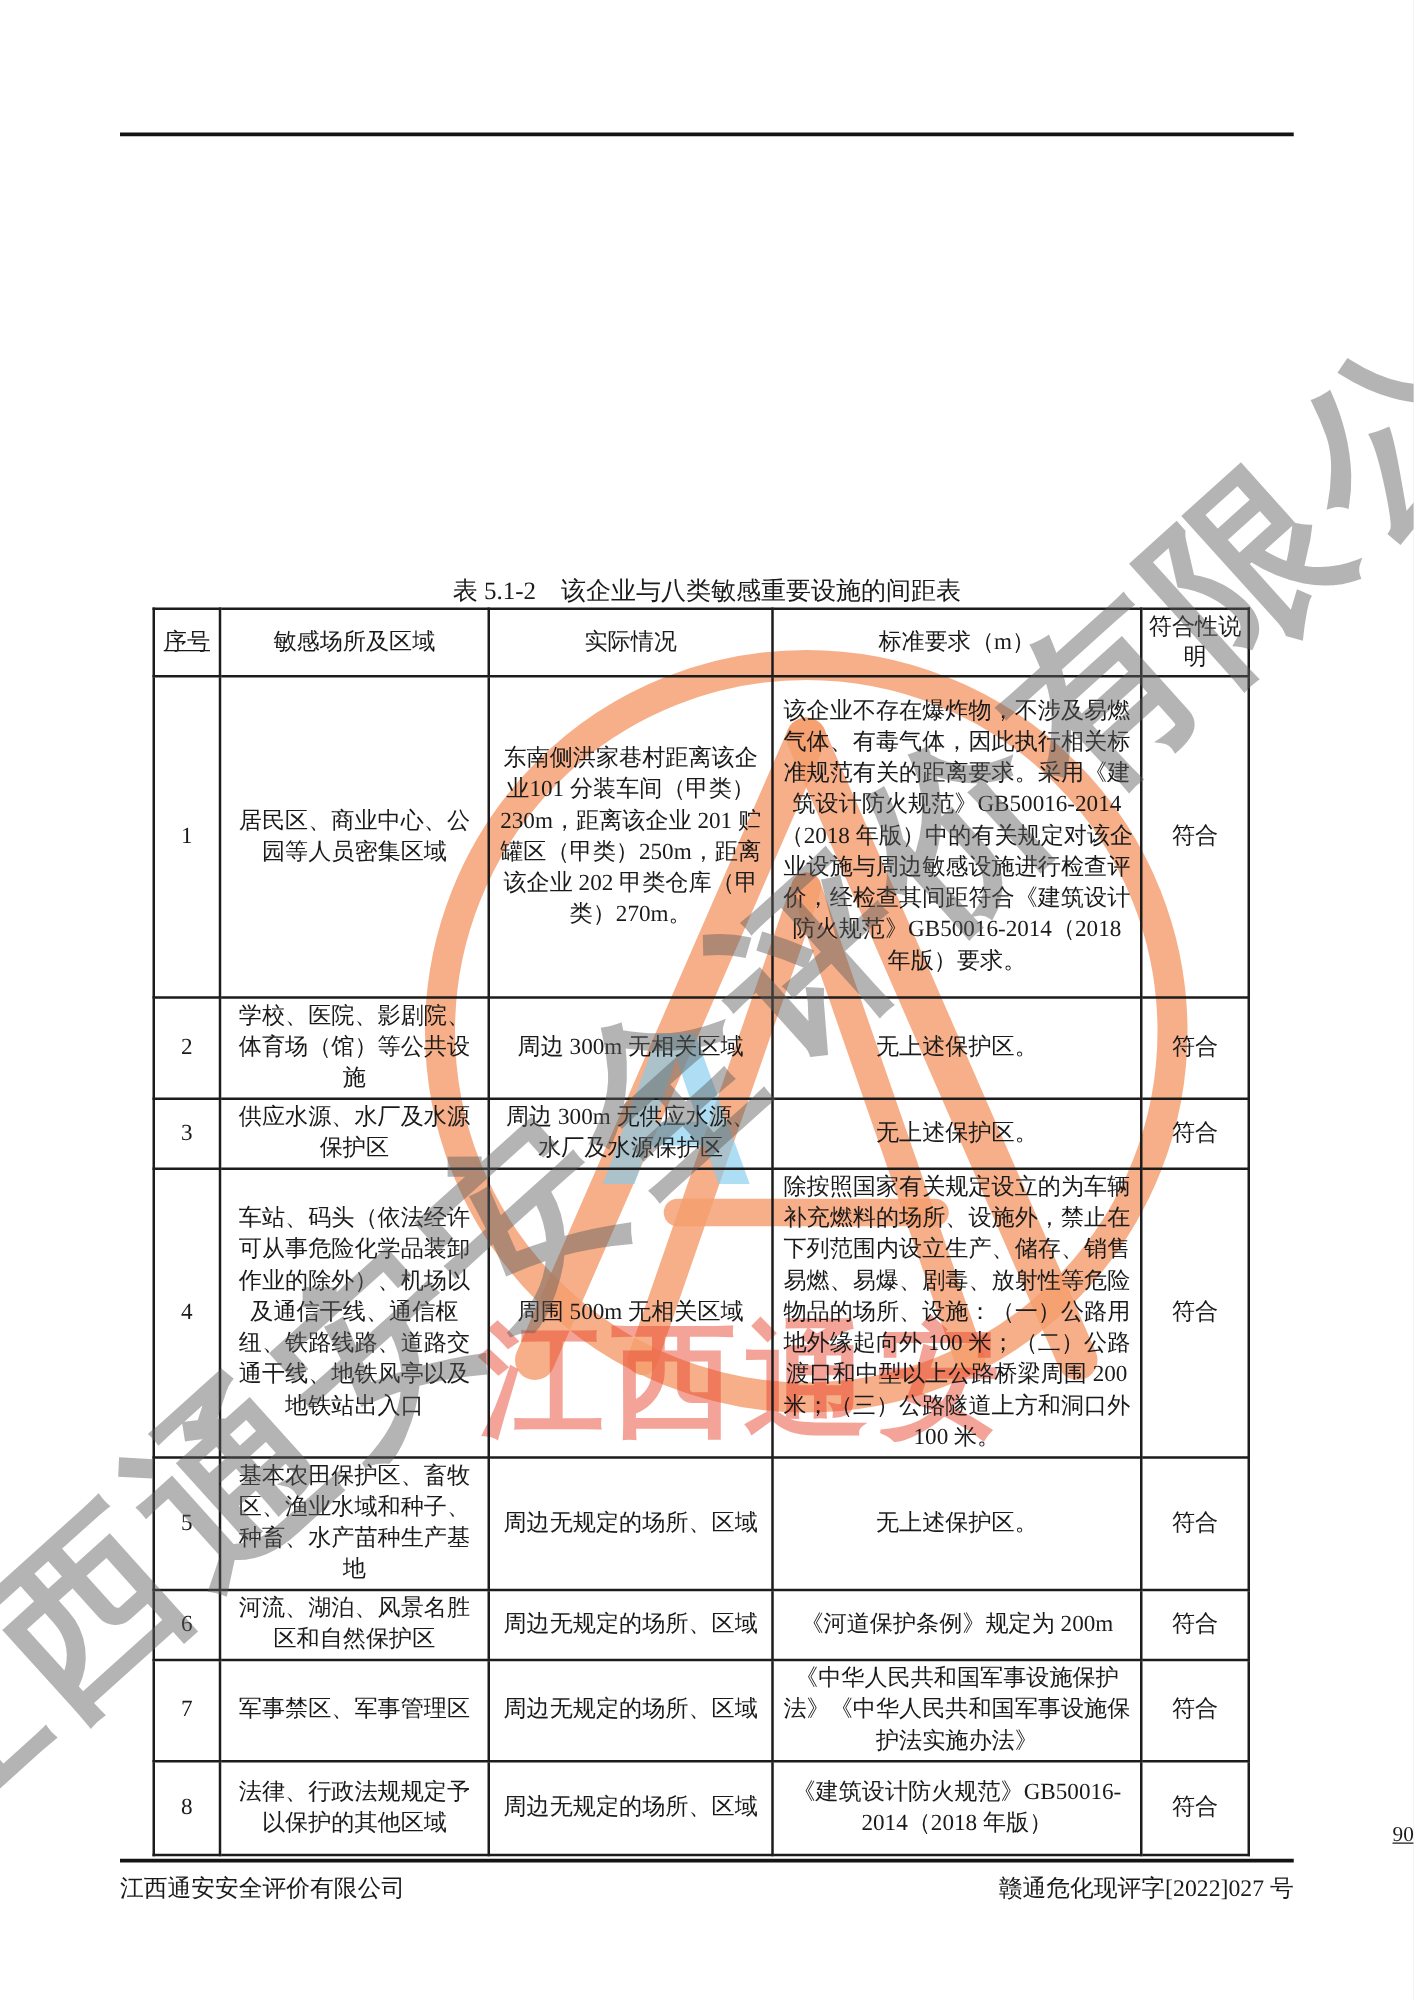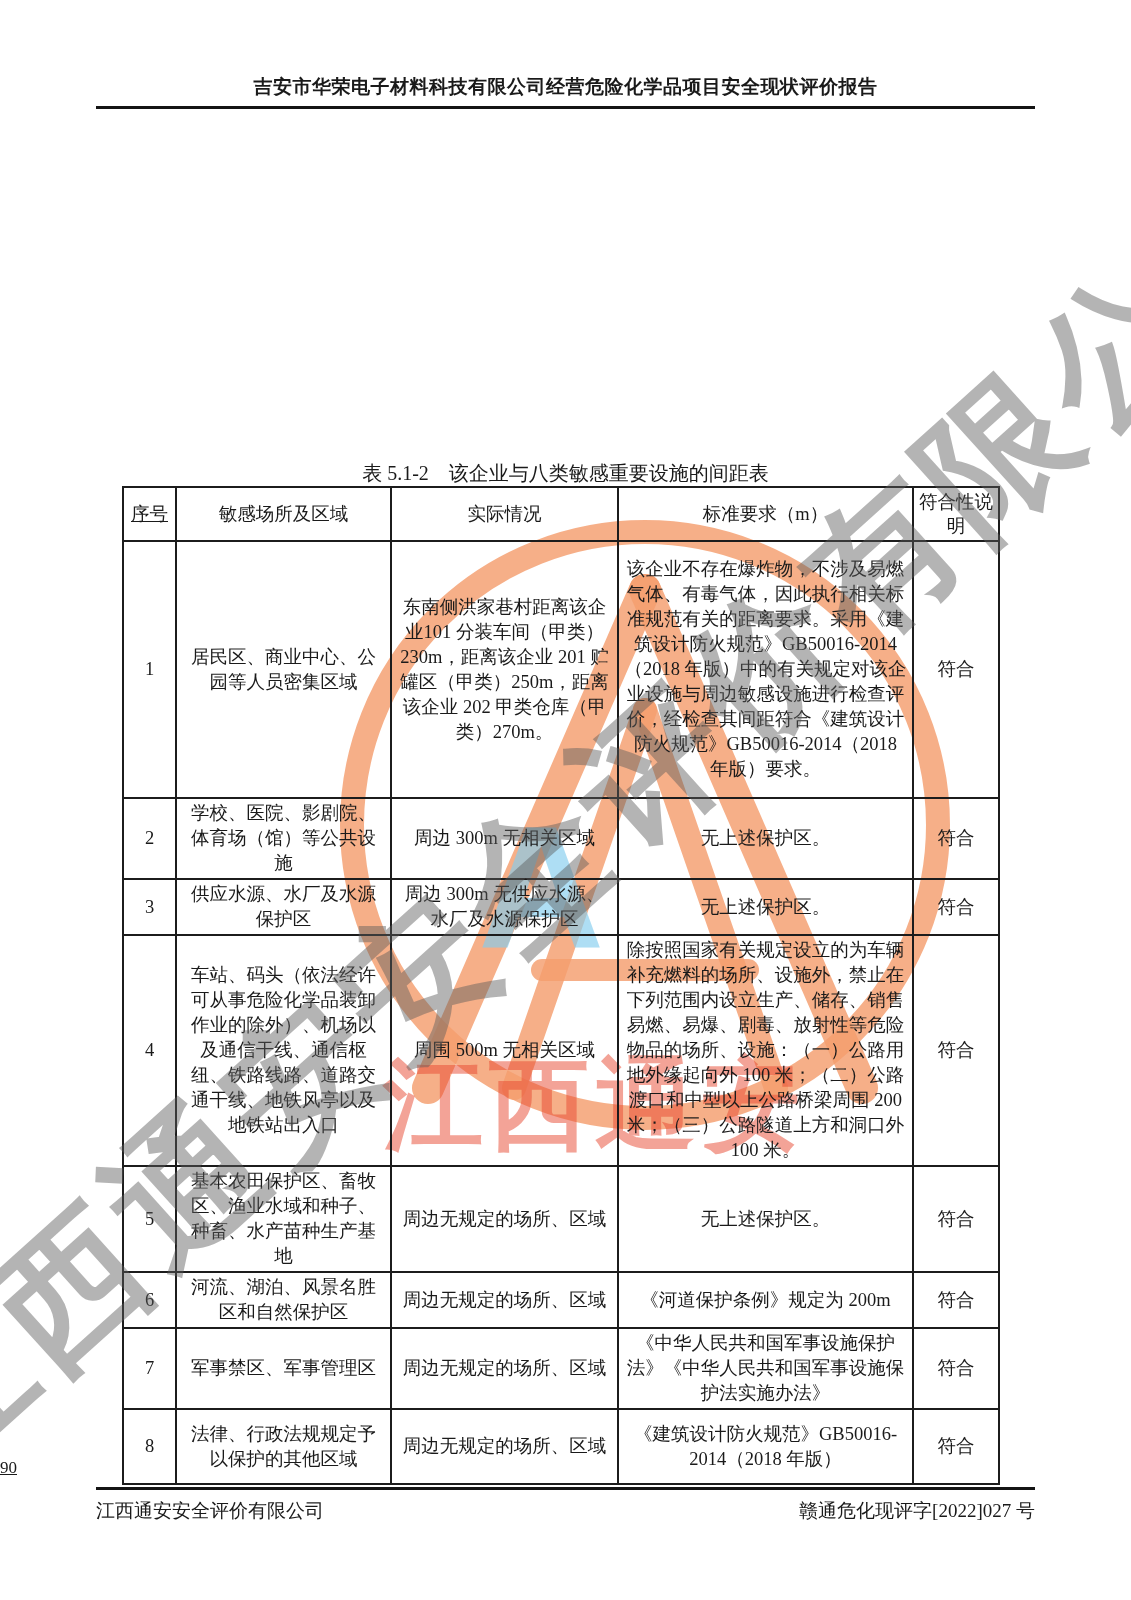--- a/index.html
+++ b/index.html
@@ -22,21 +22,21 @@
   table.main{position:absolute;top:486px;left:122px;width:876px;z-index:2;
     border-collapse:collapse;table-layout:fixed;}
   table.main th,table.main td{
     border:2px solid #1c1c1c;background:transparent;
     font-size:18.5px;font-weight:400;line-height:25px;
     padding:2px 5px;text-align:center;vertical-align:middle;}
   table.main th{line-height:24px;}
   th.th-no{word-break:break-all;padding:2px 13px;text-decoration:underline;}
   td.just{text-align:justify;text-align-last:center;padding:3px 8px;}
   
-  .page-num{position:absolute;top:1458px;left:0;width:100%;text-align:left;font-size:17px;z-index:2;text-decoration:underline;}
+  .page-num{position:absolute;top:1458px;left:0;width:100%;text-align:right;font-size:17px;z-index:2;text-decoration:underline;}
   .footer-rule{position:absolute;top:1487px;left:96px;width:939px;height:3px;background:#141414;z-index:2;}
   .footer-left{position:absolute;top:1498px;left:96px;font-size:19px;z-index:2;}
   .footer-right{position:absolute;top:1498px;right:96px;font-size:19px;z-index:2;margin-left:18px;}
   
   .wm{position:absolute;inset:0;pointer-events:none;}
   .wm-under{z-index:1;}
   .wm-over{z-index:3;}
   .wm-ring{position:absolute;left:340px;top:520px;width:610px;height:610px;
     box-sizing:border-box;border:24px solid rgba(244,158,110,.82);border-radius:50%;}
   .wm-logo{position:absolute;left:352px;top:532px;}
@@ -64,21 +64,20 @@
         <path d="M293 58 L510 556" stroke-width="32"></path>
         <path d="M293 178 L162 556" stroke-width="24"></path>
         <path d="M293 178 L424 556" stroke-width="24"></path>
         <path d="M190 438 L396 438" stroke-width="22"></path>
       </g>
     </svg>
     <div class="wm-a-blue">A</div>
     <div class="wm-red">江西通安</div>
   </div>
 
-  <div class="header-title">吉安市华荣电子材料科技有限公司经营危险化学品项目安全现状评价报告</div>
   <div class="header-rule"></div>
 
 
   <div class="table-title">表 5.1-2　该企业与八类敏感重要设施的间距表</div>
 
   <table class="main">
     <colgroup>
       <col style="width:53px">
         <col style="width:215px">
         <col style="width:227px">

